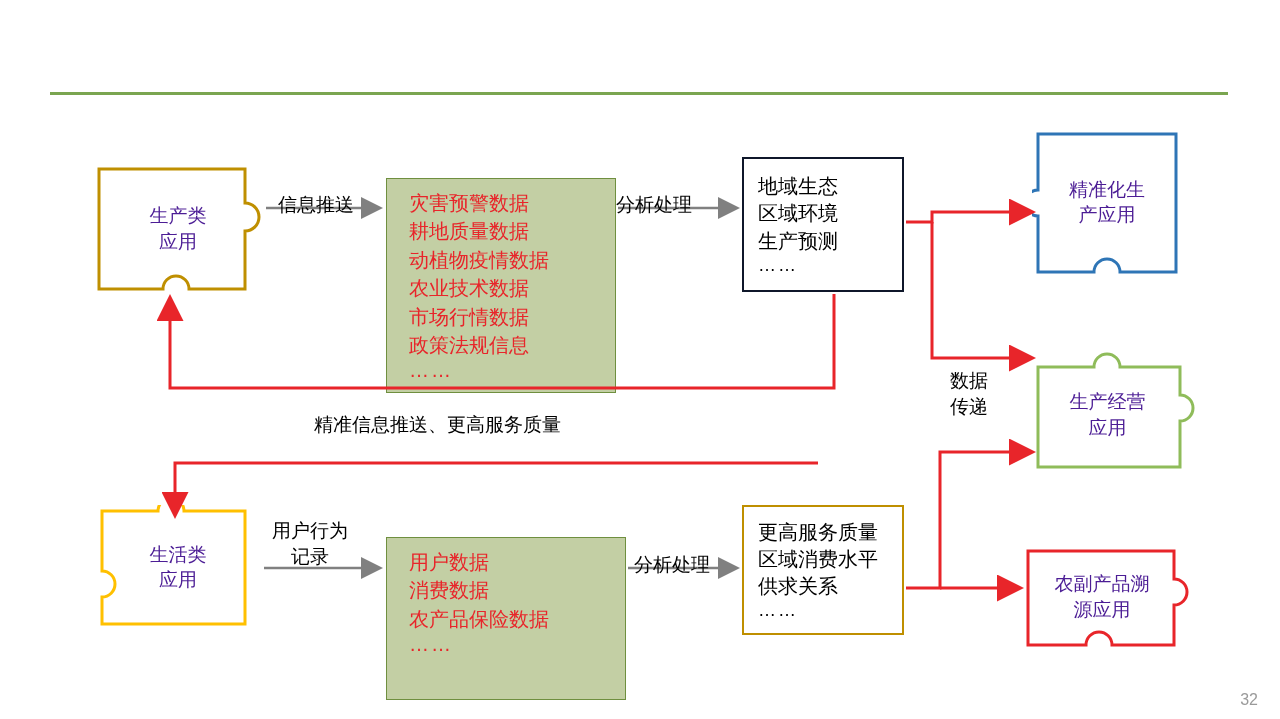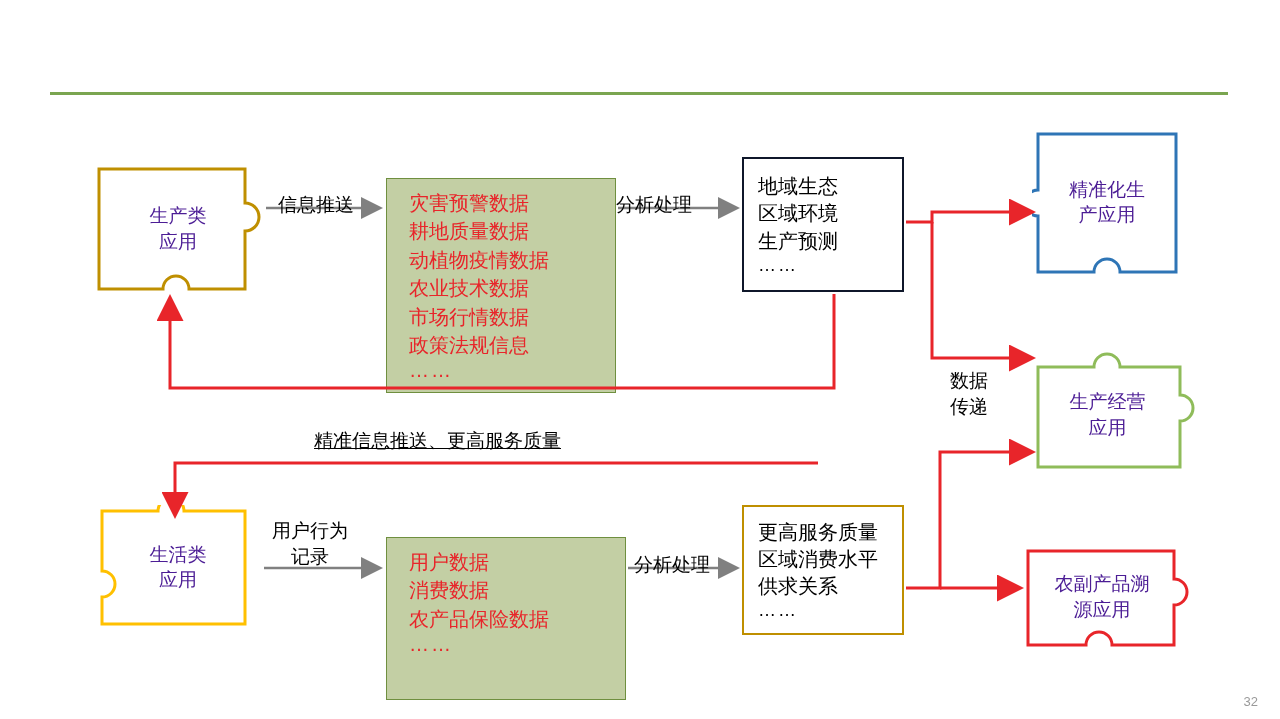--- a/index.html
+++ b/index.html
@@ -54,21 +54,21 @@
   .resultbox .dots{font-size:18px;color:#000;letter-spacing:2px;}
 
   .caption{
     position:absolute;font-size:19px;color:#000;white-space:nowrap;
   }
   .caption.center{text-align:center;}
 
   svg.layer{position:absolute;left:0;top:0;width:1280px;height:719px;pointer-events:none;}
 
   .pageno{
-    position:absolute;right:22px;bottom:10px;font-size:13px;color:#9a9a9a;
+    position:absolute;right:22px;bottom:10px;font-size:16px;color:#9a9a9a;
   }
 </style>
 </head>
 <body>
 
 <div class="slide">
 
   <div class="abs title-rule"></div>
 
   <div class="puzzle" style="left:93px;top:163px;width:170px;height:132px;">
@@ -171,18 +171,18 @@
     <path d="M906,588 L940,588 L940,452 L1030,452" fill="none" stroke="#e8252a" stroke-width="3" marker-end="url(#redArrow)"></path>
 
     <path d="M940,588 L1018,588" fill="none" stroke="#e8252a" stroke-width="3" marker-end="url(#redArrow)"></path>
   </svg>
 
   <div class="caption" style="left:278px;top:192px;">信息推送</div>
   <div class="caption" style="left:616px;top:192px;">分析处理</div>
   <div class="caption" style="left:634px;top:552px;">分析处理</div>
   <div class="caption center" style="left:272px;top:518px;white-space:pre-line;line-height:1.35;">用户行为
 记录</div>
-  <div class="caption" style="left:314px;top:428px;text-decoration:underline;">精准信息推送、更高服务质量</div>
+  <div class="caption" style="left:314px;top:412px;">精准信息推送、更高服务质量</div>
   <div class="caption center" style="left:910px;top:368px;white-space:pre-line;line-height:1.35;margin-left:40px;">数据
 传递</div>
 
   <div class="pageno">32</div>
 </div>
 
 </body></html>

